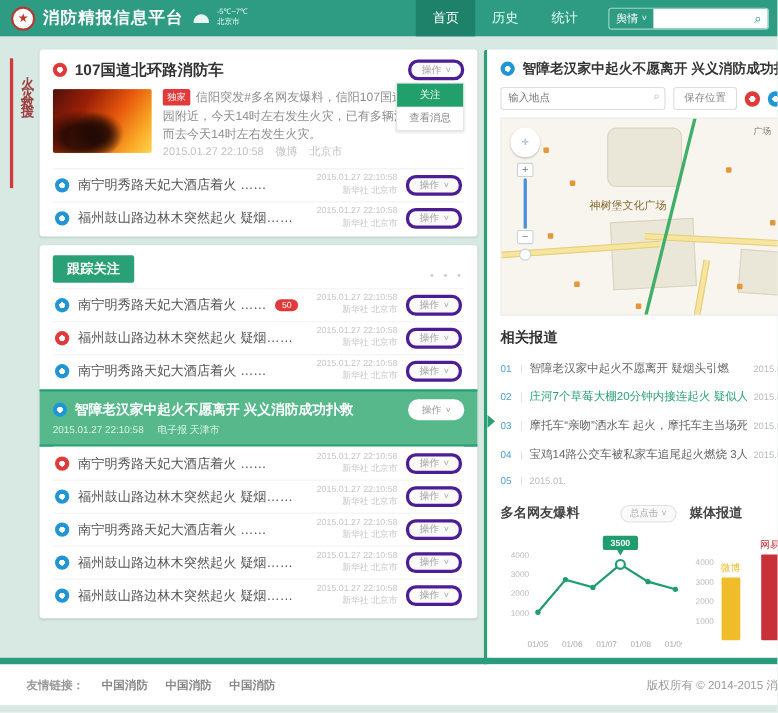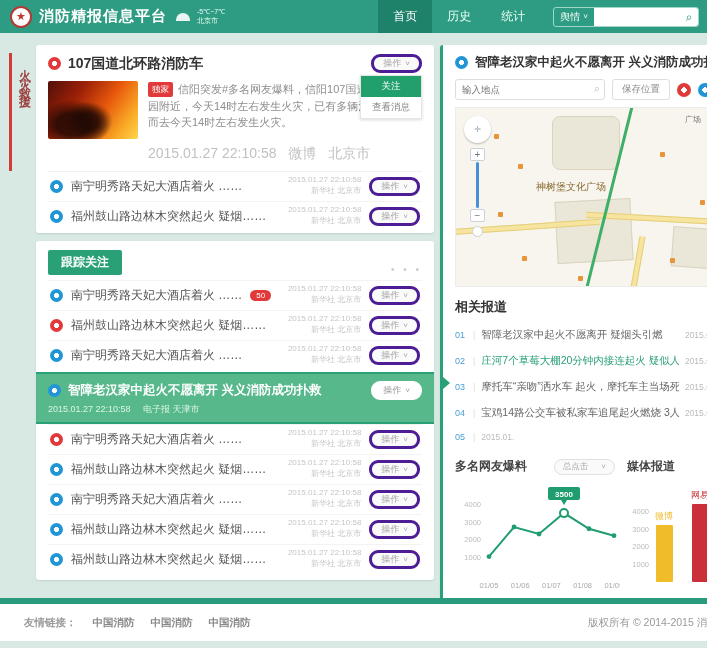--- a/index.html
+++ b/index.html
@@ -43,21 +43,21 @@
   .menu-item.first { background:#21a06c; color:#fff; }
   .feat-body { display:flex; gap:10px; margin-top:8px; }
   .feat-img { width:90px; height:58px; border-radius:2px; flex:0 0 auto;
     background:
       radial-gradient(ellipse at 28% 75%, rgba(30,8,4,.85) 0 18%, rgba(30,8,4,0) 40%),
       radial-gradient(ellipse at 45% 70%, rgba(30,8,4,.8) 0 14%, rgba(30,8,4,0) 35%),
       linear-gradient(125deg,#50100a,#9c2007 30%,#e8590c 58%,#f9a825 82%,#ffd54f); }
   .feat-right { flex:1; min-width:0; }
   .feat-text { font-size:11px; color:#8e8e8e; line-height:1.5; }
   .tag-red { display:inline-block; background:#e23a3a; color:#fff; font-size:8.5px; padding:1px 4px; border-radius:2px; margin-right:5px; transform:translateY(-1px); }
-  .feat-meta { margin-top:14px; font-size:14px; color:#c2c2c2; }
+  .feat-meta { margin-top:0; font-size:10px; color:#c2c2c2; }
   .feat-meta span { margin-right:8px; }
 
   
   .rows .row { display:flex; align-items:center; gap:8px; height:30px; border-top:1px solid #f3f3f3; padding:0 2px; cursor:pointer; }
   .card1 .rows .row:first-child { border-top:1px solid #f0f0f0; margin-top:8px; }
   .row-title { font-size:12px; color:#555; white-space:nowrap; overflow:hidden; }
   .hot { background:#e23a3a; color:#fff; font-size:8px; border-radius:7px; padding:1px 6px; flex:0 0 auto; }
   .row-meta { margin-left:auto; text-align:right; font-size:8px; color:#c6c6c6; line-height:1.35; white-space:nowrap; flex:0 0 auto; }
   .row-meta .t, .row-meta .s { display:block; }
   .rows .op { margin-left:0; flex:0 0 auto; }
@@ -113,21 +113,21 @@
   .rel-title { font-size:10.5px; color:#666; white-space:nowrap; overflow:hidden; flex:1; }
   .rel-row.hl .rel-title { color:#2aa077; }
   .rel-date { font-size:8.5px; color:#bbb; white-space:nowrap; flex:0 0 auto; }
 
   
   .charts { display:flex; gap:12px; margin-top:10px; }
   .chart-box-left { width:160px; flex:0 0 auto; }
   .chart-box-right { flex:1; min-width:130px; }
   .chart-head { display:flex; align-items:center; margin-bottom:3px; }
   .chart-head h4 { font-size:12px; font-weight:bold; color:#444; }
-  .chart-dd { margin-left:auto; display:flex; align-items:center; gap:13px; border:1px solid #e0e0e0; border-radius:9px; background:#fafafa; font-size:8.5px; color:#aaa; padding:1px 8px; cursor:pointer; }
+  .chart-dd { margin-left:auto; display:flex; align-items:center; gap:3px; border:1px solid #e0e0e0; border-radius:9px; background:#fafafa; font-size:8.5px; color:#aaa; padding:1px 8px; cursor:pointer; }
   svg.line-chart text.tick { font-size:7.5px; fill:#bbb; }
   svg.line-chart text.xlab { font-size:7.5px; fill:#aaa; }
   svg.line-chart polyline { fill:none; stroke:#1f9d6e; stroke-width:2; }
   svg.line-chart circle.pt { fill:#1f9d6e; }
   svg.line-chart circle.ring { fill:#fff; stroke:#1f9d6e; stroke-width:2; }
   svg.line-chart .tip-rect { fill:#1f9d6e; }
   svg.line-chart .tip-tri { fill:#1f9d6e; }
   svg.line-chart .tip-text { fill:#fff; font-size:8px; font-weight:bold; }
   .bar-wrap { display:flex; height:112px; }
   .bar-axis { position:relative; width:26px; height:95px; margin-top:9px; flex:0 0 auto; }

